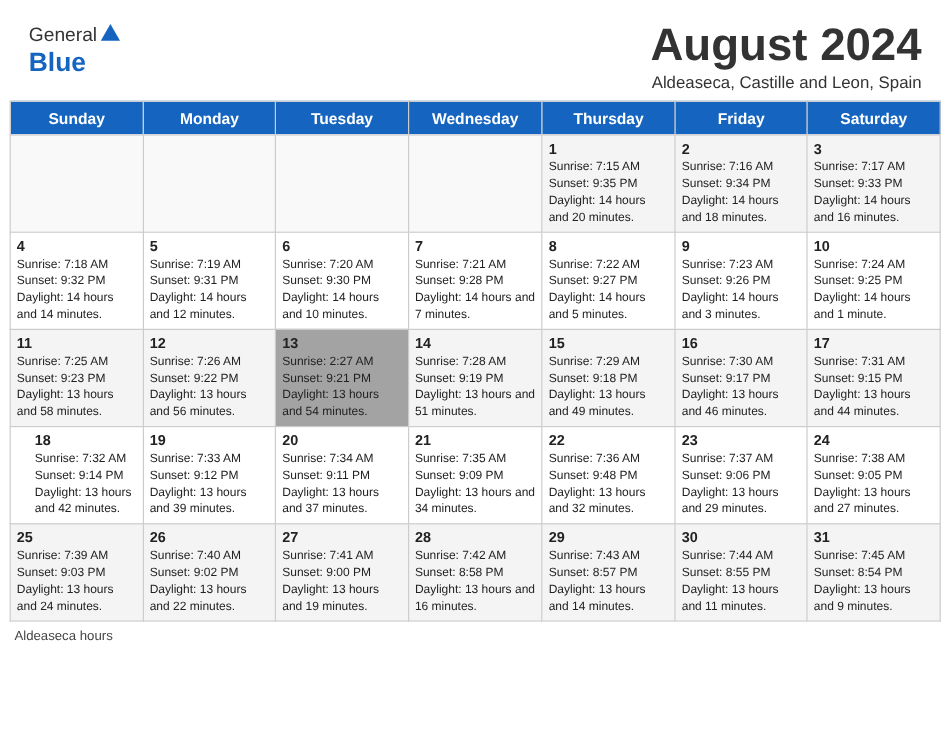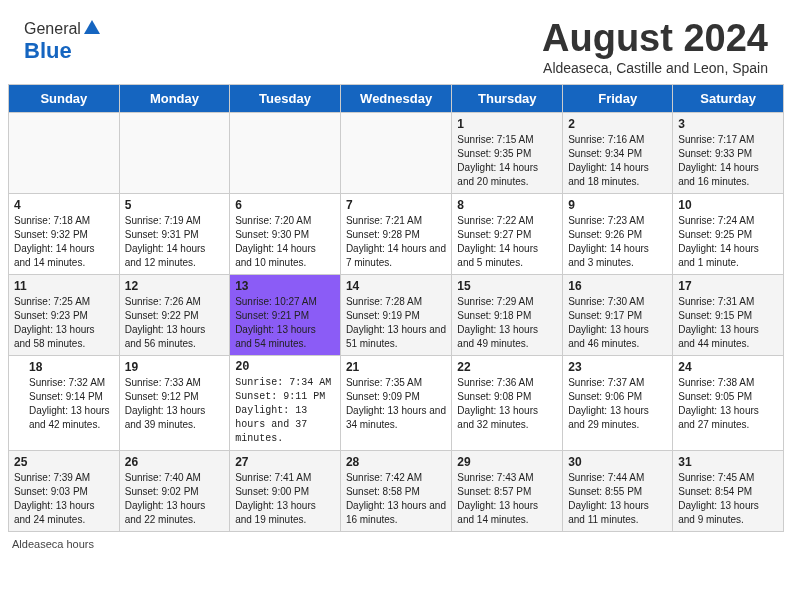--- a/index.html
+++ b/index.html
@@ -194,23 +194,23 @@
           <div class="day-info" style="white-space: pre-line;">Sunrise: 7:25 AM
 Sunset: 9:23 PM
 Daylight: 13 hours and 58 minutes.</div>
         </td>
         <td style="background: rgb(244, 244, 244);">
           <span class="day-num">12</span>
           <div class="day-info" style="white-space: pre-line;">Sunrise: 7:26 AM
 Sunset: 9:22 PM
 Daylight: 13 hours and 56 minutes.</div>
         </td>
-        <td style="background: #8b5cf6;">
+        <td style="background: #a3a3a3;">
           <span class="day-num">13</span>
-          <div class="day-info" style="white-space: pre-line;">Sunrise: 10:27 AM
+          <div class="day-info" style="white-space: pre-line;">Sunrise: 2:27 AM
 Sunset: 9:21 PM
 Daylight: 13 hours and 54 minutes.</div>
         </td>
         <td style="background: rgb(244, 244, 244);">
           <span class="day-num">14</span>
           <div class="day-info" style="white-space: pre-line;">Sunrise: 7:28 AM
 Sunset: 9:19 PM
 Daylight: 13 hours and 51 minutes.</div>
         </td>
         <td style="background: rgb(244, 244, 244);">
@@ -238,36 +238,36 @@
           <div class="day-info" style="white-space: pre-line;">Sunrise: 7:32 AM
 Sunset: 9:14 PM
 Daylight: 13 hours and 42 minutes.</div>
         </td>
         <td style="background: rgb(255, 255, 255);">
           <span class="day-num">19</span>
           <div class="day-info" style="white-space: pre-line;">Sunrise: 7:33 AM
 Sunset: 9:12 PM
 Daylight: 13 hours and 39 minutes.</div>
         </td>
-        <td style="background: rgb(255, 255, 255); font-family: Liberation Mono, monospace;">
+        <td style="background: rgb(255, 255, 255);">
           <span class="day-num">20</span>
           <div class="day-info" style="white-space: pre-line;">Sunrise: 7:34 AM
 Sunset: 9:11 PM
 Daylight: 13 hours and 37 minutes.</div>
         </td>
         <td style="background: rgb(255, 255, 255);">
           <span class="day-num">21</span>
           <div class="day-info" style="white-space: pre-line;">Sunrise: 7:35 AM
 Sunset: 9:09 PM
 Daylight: 13 hours and 34 minutes.</div>
         </td>
         <td style="background: rgb(255, 255, 255);">
           <span class="day-num">22</span>
           <div class="day-info" style="white-space: pre-line;">Sunrise: 7:36 AM
-Sunset: 9:08 PM
+Sunset: 9:48 PM
 Daylight: 13 hours and 32 minutes.</div>
         </td>
         <td style="background: rgb(255, 255, 255);">
           <span class="day-num">23</span>
           <div class="day-info" style="white-space: pre-line;">Sunrise: 7:37 AM
 Sunset: 9:06 PM
 Daylight: 13 hours and 29 minutes.</div>
         </td>
         <td style="background: rgb(255, 255, 255);">
           <span class="day-num">24</span>

